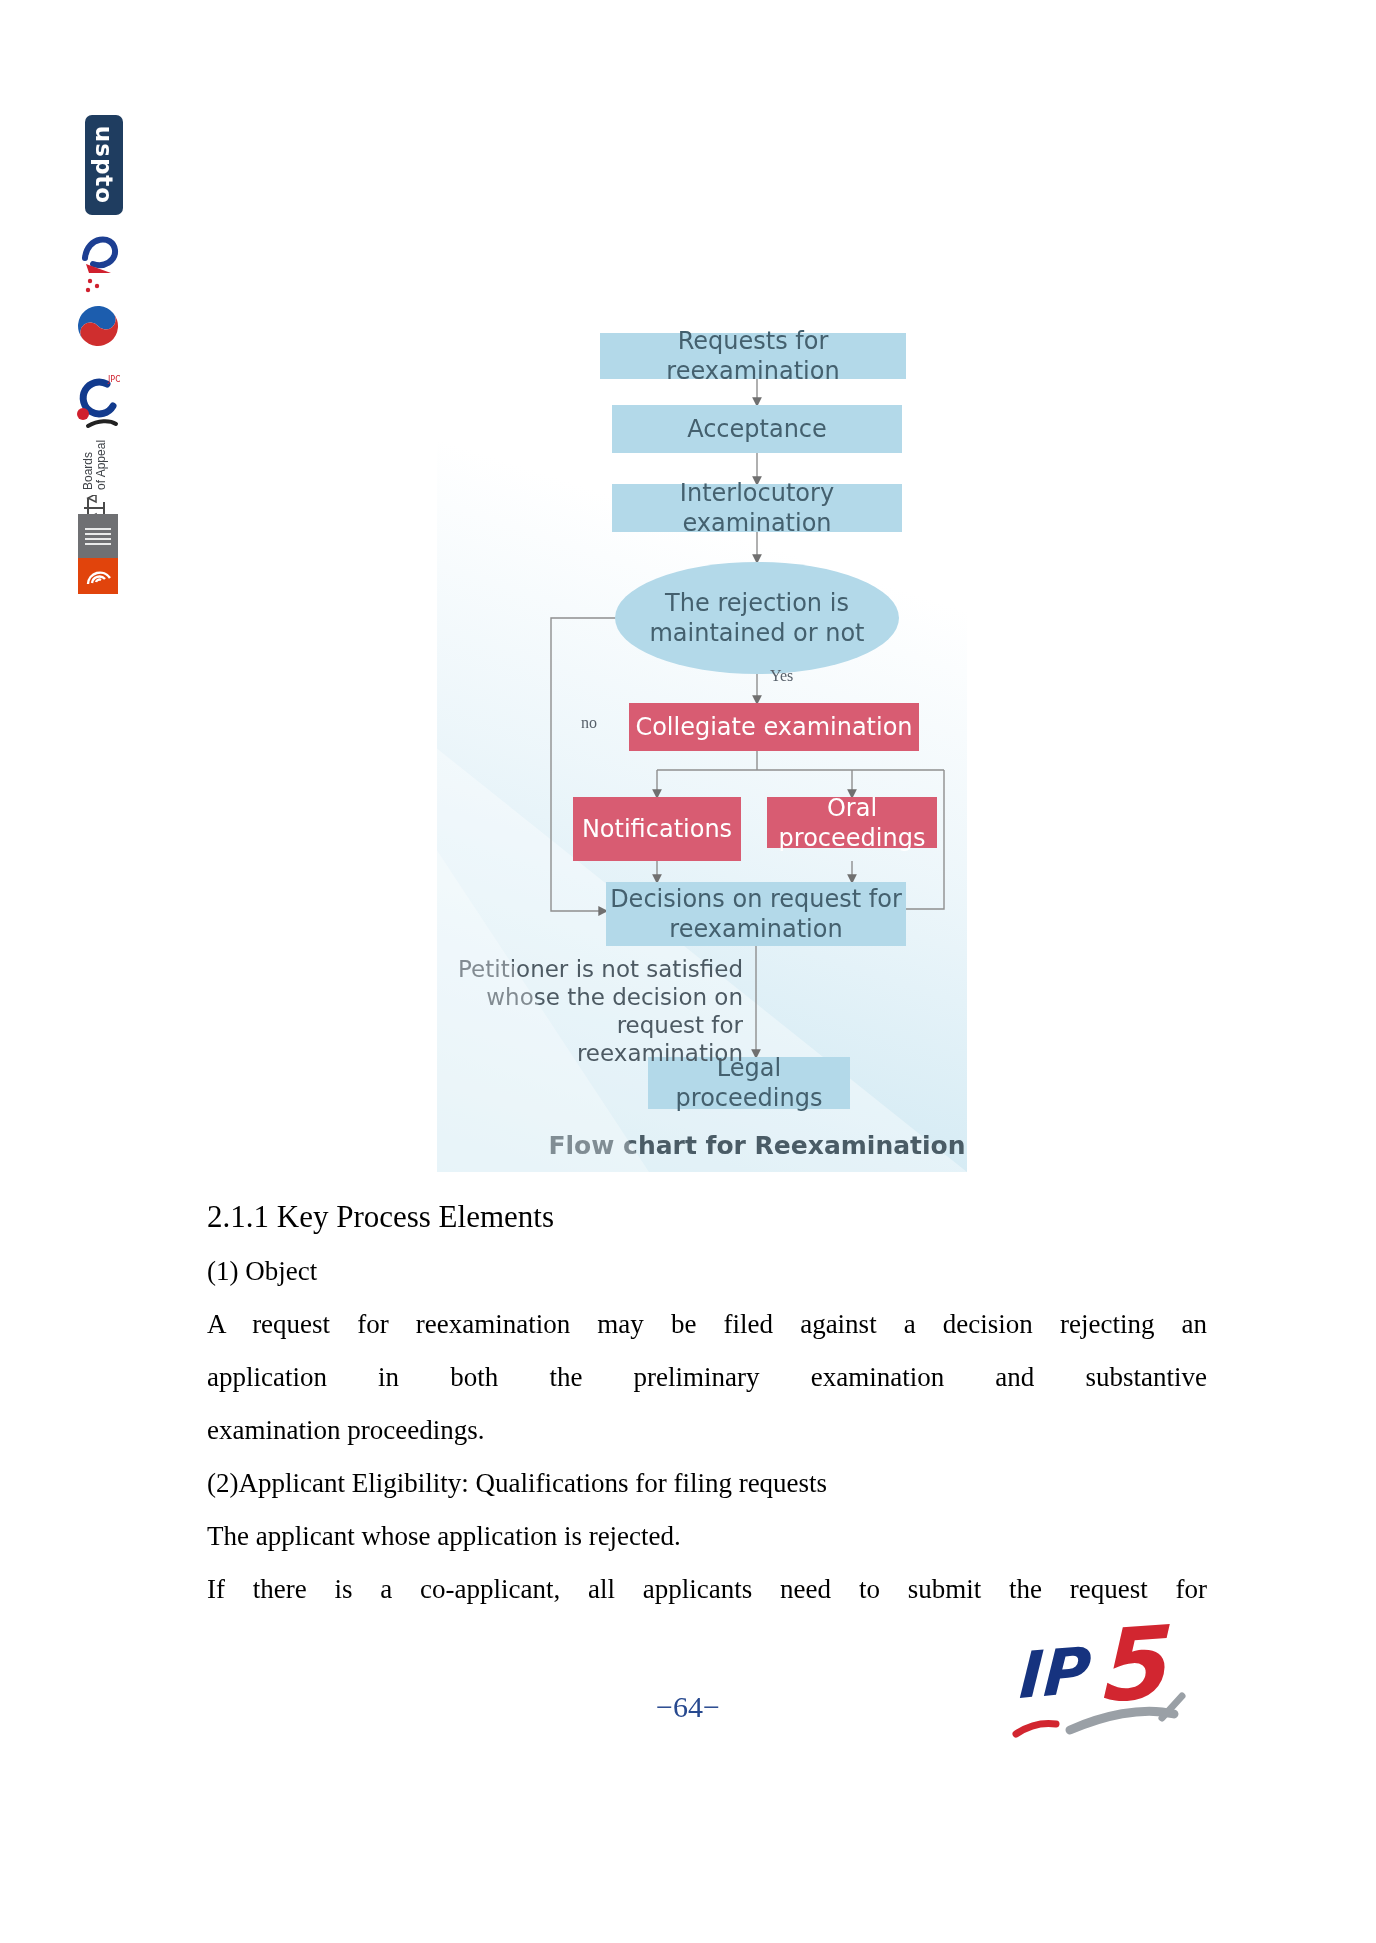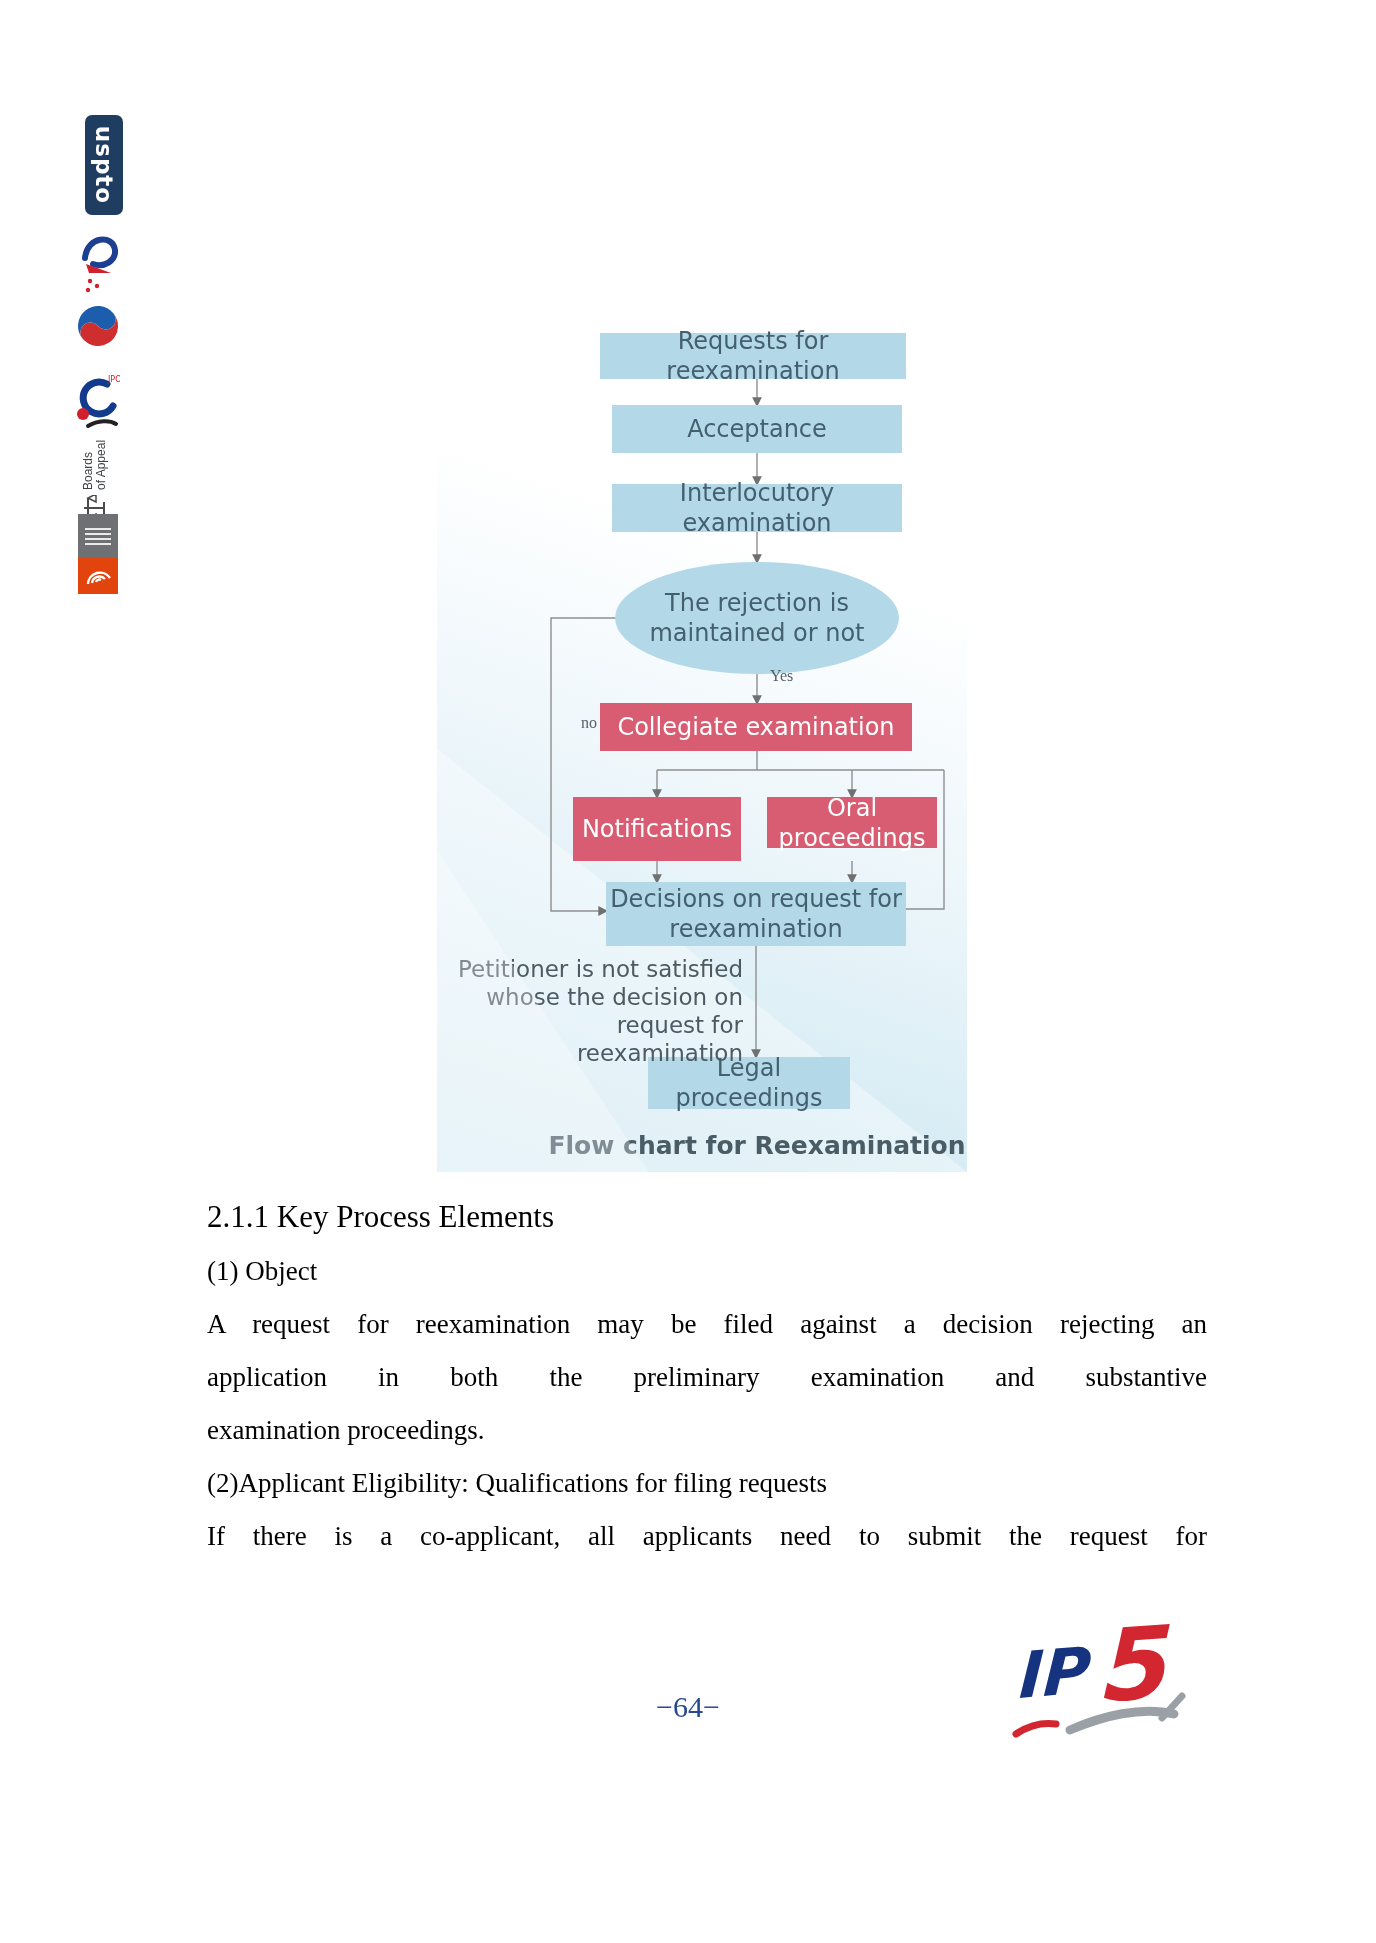--- a/index.html
+++ b/index.html
@@ -55,21 +55,21 @@
     position:absolute; display:flex; align-items:center; justify-content:center;
     text-align:center; font-size:24px; line-height:1.25;
     font-family:"DejaVu Sans", sans-serif;
   }
   .fc-blue { background:#b3d9e9; color:#44606e; }
   .fc-pink { background:#d85c72; color:#ffffff; }
   .n-requests      { left:163px; top:8px;   width:306px; height:46px; }
   .n-acceptance    { left:175px; top:80px;  width:290px; height:48px; }
   .n-interlocutory { left:175px; top:159px; width:290px; height:48px; }
   .n-ellipse       { left:178px; top:237px; width:284px; height:112px; border-radius:50%; padding:0 26px; box-sizing:border-box; }
-  .n-collegiate    { left:163px; top:378px; width:312px; height:48px; }
+  .n-collegiate    { left:192px; top:378px; width:290px; height:48px; }
   .n-notifications { left:136px; top:472px; width:168px; height:64px; }
   .n-oral          { left:330px; top:472px; width:170px; height:51px; padding:4px 20px; box-sizing:border-box; }
   .n-decisions     { left:169px; top:557px; width:300px; height:64px; }
   .n-legal         { left:211px; top:732px; width:202px; height:52px; }
   .fc-label { position:absolute; font-size:16px; color:#57606a; font-family:Liberation Serif, serif; }
   .lbl-yes { left:333px; top:342px; }
   .lbl-no  { left:98px;  top:389px; width:62px; text-align:right; }
   .fc-annotation {
     position:absolute; left:18px; top:630px; width:288px;
     text-align:right; font-size:23px; line-height:28px; color:#4d5a63;
@@ -224,20 +224,21 @@
     <div class="fc-caption">Flow chart for Reexamination</div>
   </div>
 
   <div class="body-text">
     <div class="heading">2.1.1 Key Process Elements</div>
     <div class="bline">(1) Object</div>
     <div class="bline spread">A request for reexamination may be filed against a decision rejecting an</div>
     <div class="bline spread">application in both the preliminary examination and substantive</div>
     <div class="bline">examination proceedings.</div>
     <div class="bline">(2)Applicant Eligibility: Qualifications for filing requests</div>
+    <div class="bline">The applicant whose application is rejected.</div>
     <div class="bline spread">If there is a co-applicant, all applicants need to submit the request for</div>
   </div>
 
   <div class="pageno">−64−</div>
 
   <div class="ip5">
     <svg width="180" height="140" viewBox="0 0 180 140">
       <path d="M58,112 C90,98 130,88 162,96" fill="none" stroke="#9aa0a6" stroke-width="9" stroke-linecap="round"></path>
       <path d="M150,100 L170,78" fill="none" stroke="#9aa0a6" stroke-width="7" stroke-linecap="round"></path>
       <path d="M4,116 C16,108 30,104 44,106" fill="none" stroke="#d22630" stroke-width="7" stroke-linecap="round"></path>

